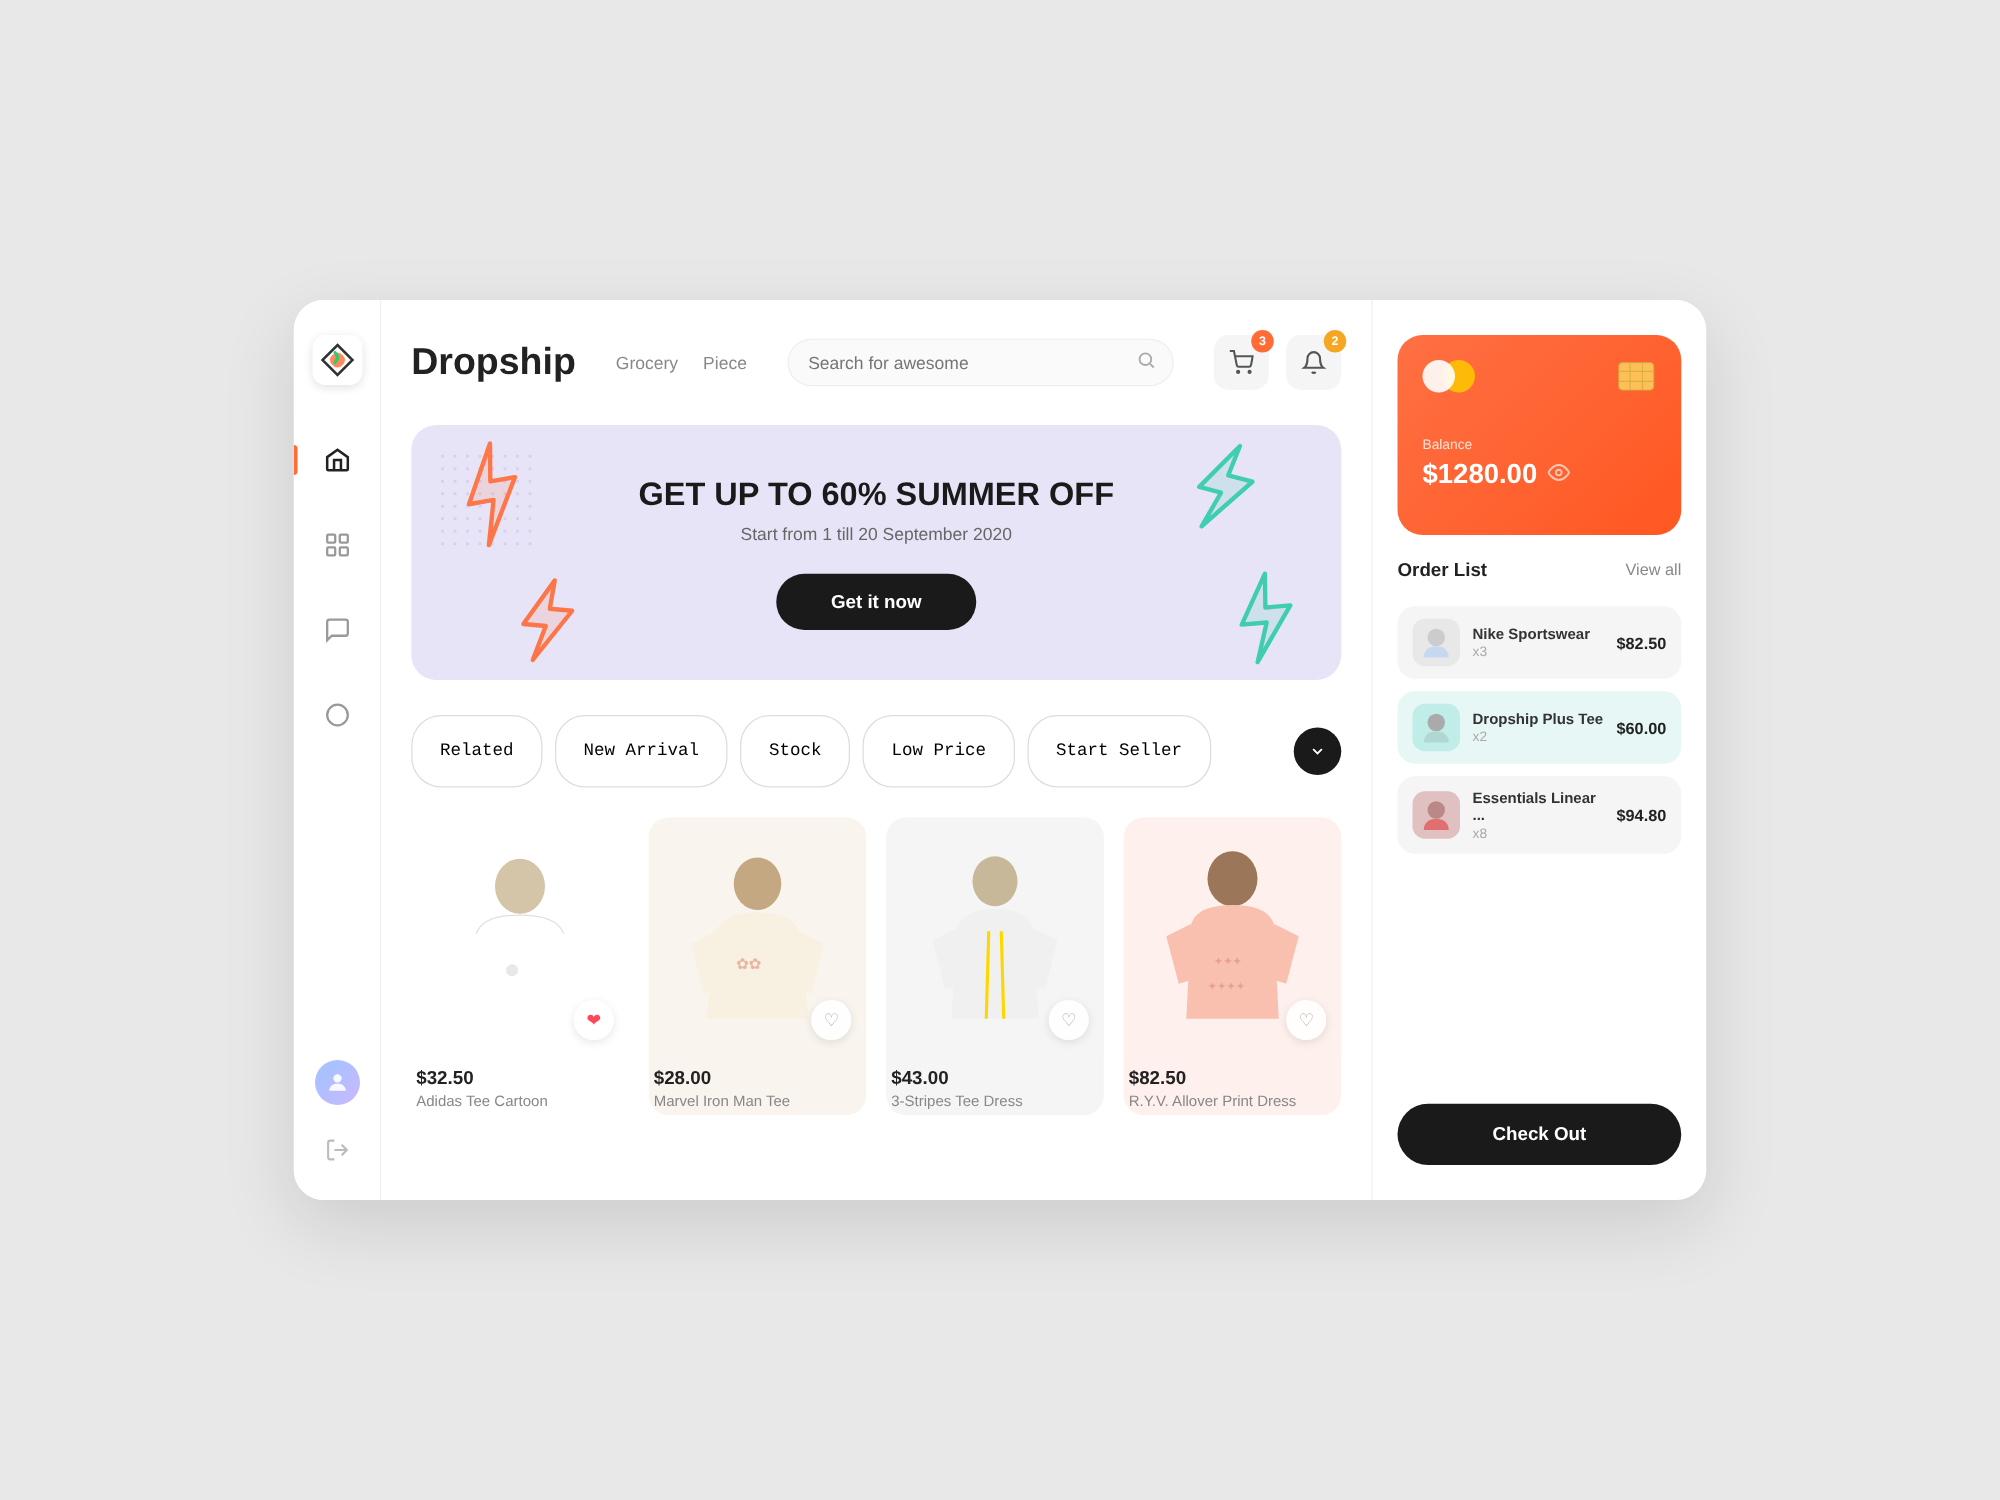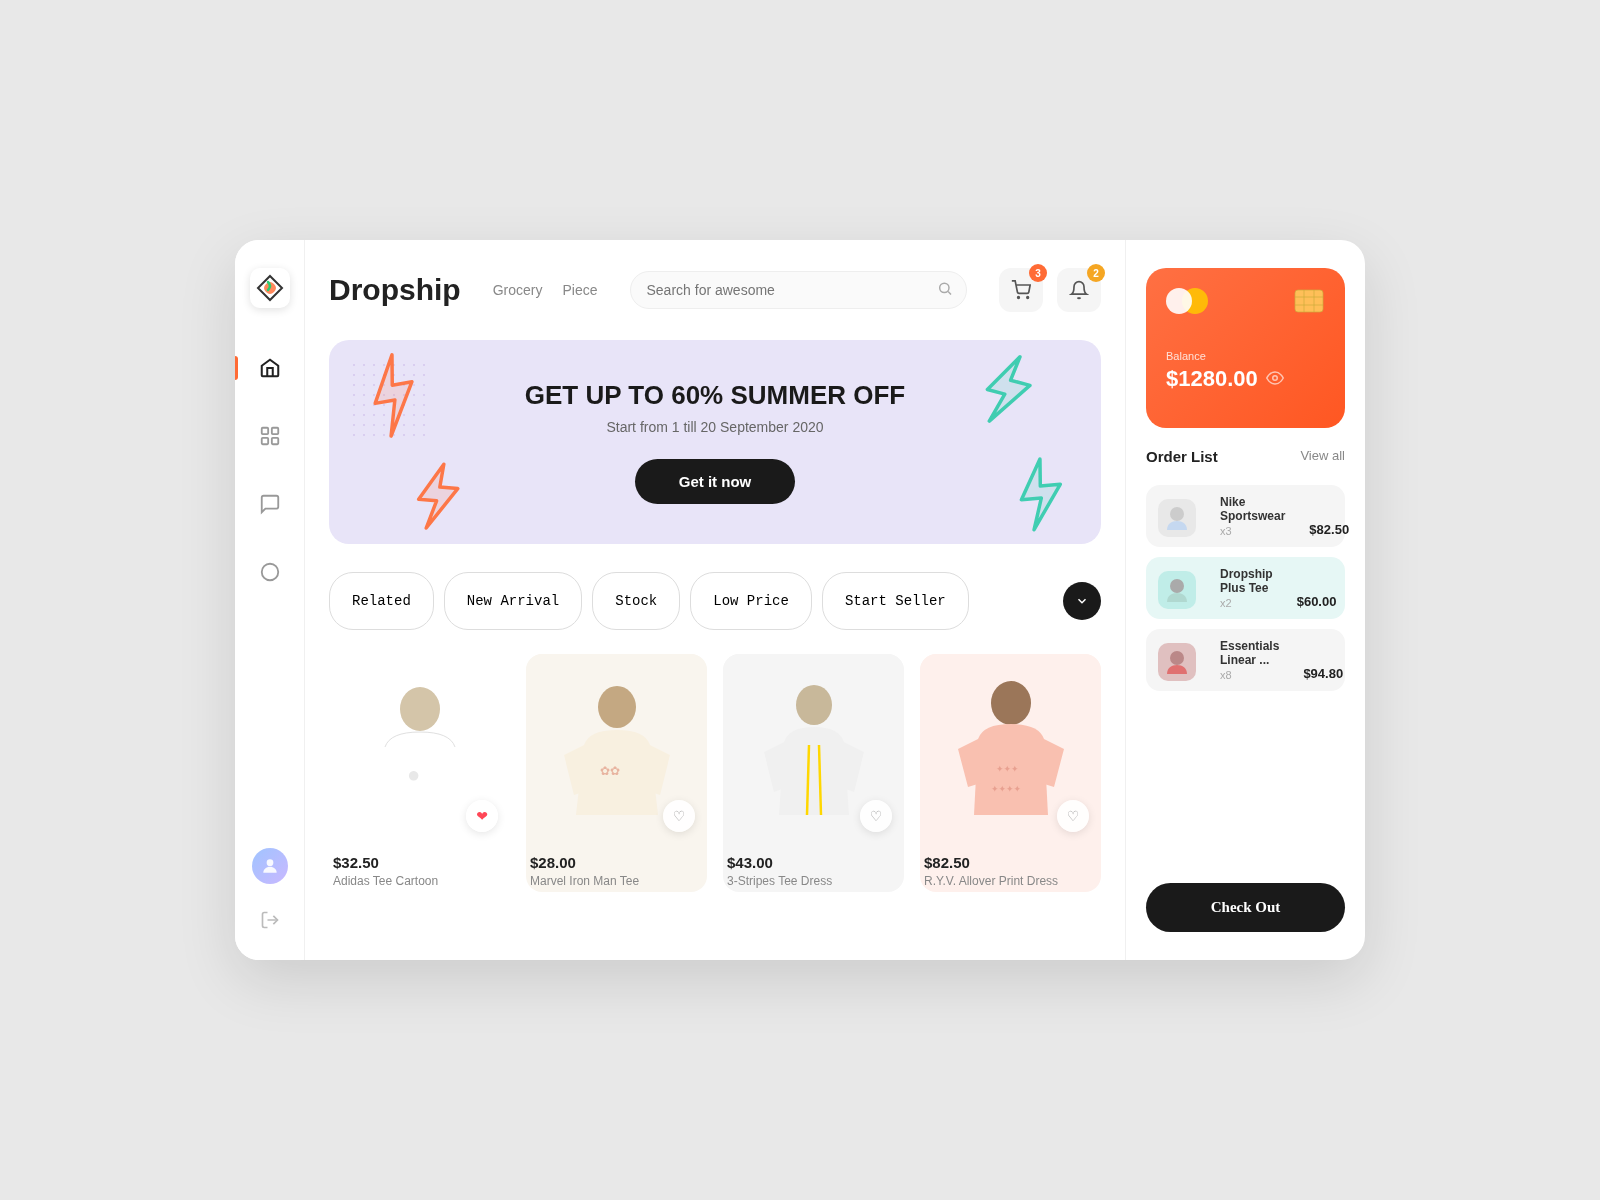--- a/index.html
+++ b/index.html
@@ -313,21 +313,21 @@
       font-weight: 700;
       color: #222;
       margin-bottom: 3px;
     }
     .product-name {
       font-size: 12px;
       color: #888;
     }
     
     .right-panel {
-      width: 240px;
+      width: 268px;
       padding: 28px 20px;
       border-left: 1px solid #f0f0f0;
       display: flex;
       flex-direction: column;
       gap: 20px;
     }
     
     .credit-card {
       background: linear-gradient(135deg, #ff7043, #ff5722);
       border-radius: 20px;
@@ -386,22 +386,22 @@
       color: #888;
       cursor: pointer;
     }
     .order-items {
       display: flex;
       flex-direction: column;
       gap: 10px;
     }
     .order-item {
       display: flex;
-      align-items: flex-end;
-      gap: 24px;
+      align-items: center;
+      gap: 10px;
       padding: 10px 12px;
       border-radius: 14px;
       background: #f8f8f8;
     }
     .order-item.teal { background: #e6f7f5; }
     .order-item-avatar {
       width: 38px;
       height: 38px;
       border-radius: 10px;
       overflow: hidden;
@@ -434,21 +434,20 @@
       background: #1a1a1a;
       color: #fff;
       border: none;
       border-radius: 30px;
       padding: 16px;
       font-size: 15px;
       font-weight: 600;
       cursor: pointer;
       width: 100%;
       margin-top: auto;
-      font-family: Liberation Serif, serif;
     }
     
     .bg-white { background: #fff; }
     
     .svg-lightning { display: block; }
     
     .banner::before {
       content: '';
       position: absolute;
       left: 20px;

